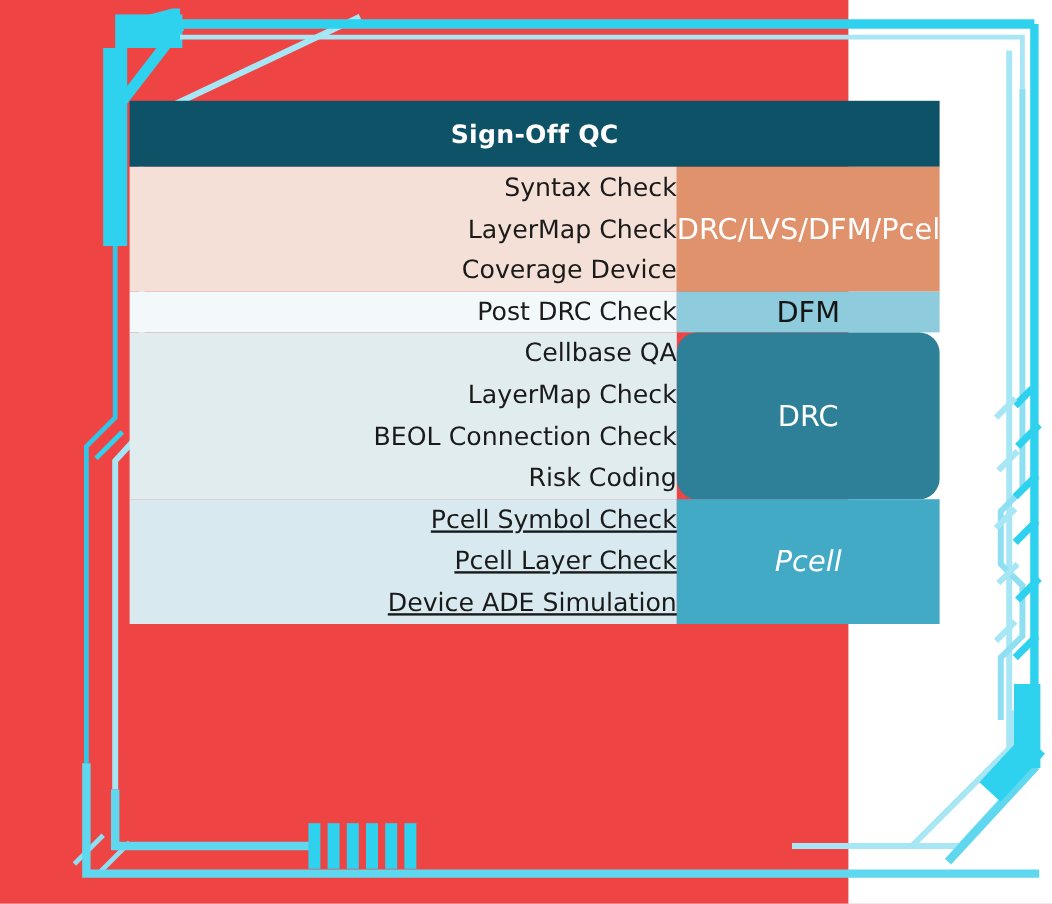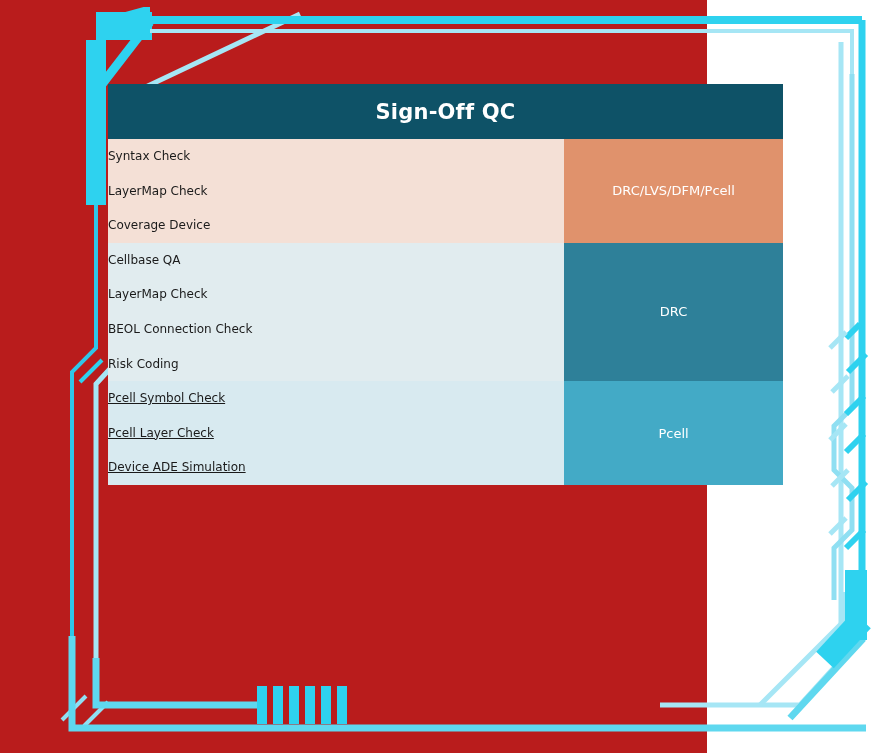--- a/index.html
+++ b/index.html
@@ -13,21 +13,21 @@
     height: 753px;
     overflow: hidden;
     font-family: "DejaVu Sans", "Liberation Sans", sans-serif;
     position: relative;
   }
   #stage {
     position: absolute;
     left: 0; top: 0;
     width: 707px;
     height: 753px;
-    background: #b91c1c;
+    background: #ef4444;
   }
   
   #circuit {
     position: absolute;
     left: 0; top: 0;
     width: 877px;
     height: 753px;
     pointer-events: none;
   }
   
@@ -47,31 +47,31 @@
   .hdr {
     background: #0e5267;
     color: #ffffff;
     font-size: 21px;
     font-weight: bold;
     text-align: center;
     height: 55px;
     letter-spacing: .2px;
   }
   .task-cell {
-    text-align: left;
+    text-align: right;
     vertical-align: middle;
     color: #1a1a1a;
-    font-size: 12px;
+    font-size: 21px;
     line-height: 34.6px;
     padding: 4px 0 5px 0;
   }
   .cat-cell {
     text-align: center;
     vertical-align: middle;
-    font-size: 13px;
+    font-size: 24px;
   }
   .task-line { display: block; white-space: nowrap; }
   .col-task { width: 456px; }
   .col-cat  { width: 219px; }
 </style>
 </head>
 <body>
 
 <div id="stage">
 
@@ -147,32 +147,38 @@
     <tbody id="qc-body">
         <tr>
           <td class="task-cell" style="background: rgb(244, 224, 214);">
             <span class="task-line">Syntax Check</span>
             <span class="task-line">LayerMap Check</span>
             <span class="task-line">Coverage Device</span>
           </td>
           <td class="cat-cell" style="background: rgb(224, 146, 108); color: rgb(255, 255, 255);">DRC/LVS/DFM/Pcell</td>
         </tr>
         <tr>
+          <td class="task-cell" style="background: rgb(243, 248, 251);">
+            <span class="task-line">Post DRC Check</span>
+          </td>
+          <td class="cat-cell" style="background: rgb(142, 203, 221); color: rgb(22, 22, 22);">DFM</td>
+        </tr>
+        <tr>
           <td class="task-cell" style="background: rgb(225, 236, 239);">
             <span class="task-line">Cellbase QA</span>
             <span class="task-line">LayerMap Check</span>
             <span class="task-line">BEOL Connection Check</span>
             <span class="task-line">Risk Coding</span>
           </td>
-          <td class="cat-cell" style="background: rgb(46, 128, 153); color: rgb(255, 255, 255);">DRC</td>
+          <td class="cat-cell" style="background: rgb(46, 128, 153); color: rgb(255, 255, 255); border-radius: 17px;">DRC</td>
         </tr>
         <tr>
           <td class="task-cell" style="background: rgb(216, 234, 240); text-decoration: underline;">
             <span class="task-line">Pcell Symbol Check</span>
             <span class="task-line">Pcell Layer Check</span>
             <span class="task-line">Device ADE Simulation</span>
           </td>
-          <td class="cat-cell" style="background: rgb(67, 170, 198); color: rgb(255, 255, 255);">Pcell</td>
+          <td class="cat-cell" style="background: rgb(67, 170, 198); color: rgb(255, 255, 255); font-style: italic;">Pcell</td>
         </tr>
       </tbody>
   </table>
 
 </div>
 
 </body></html>

